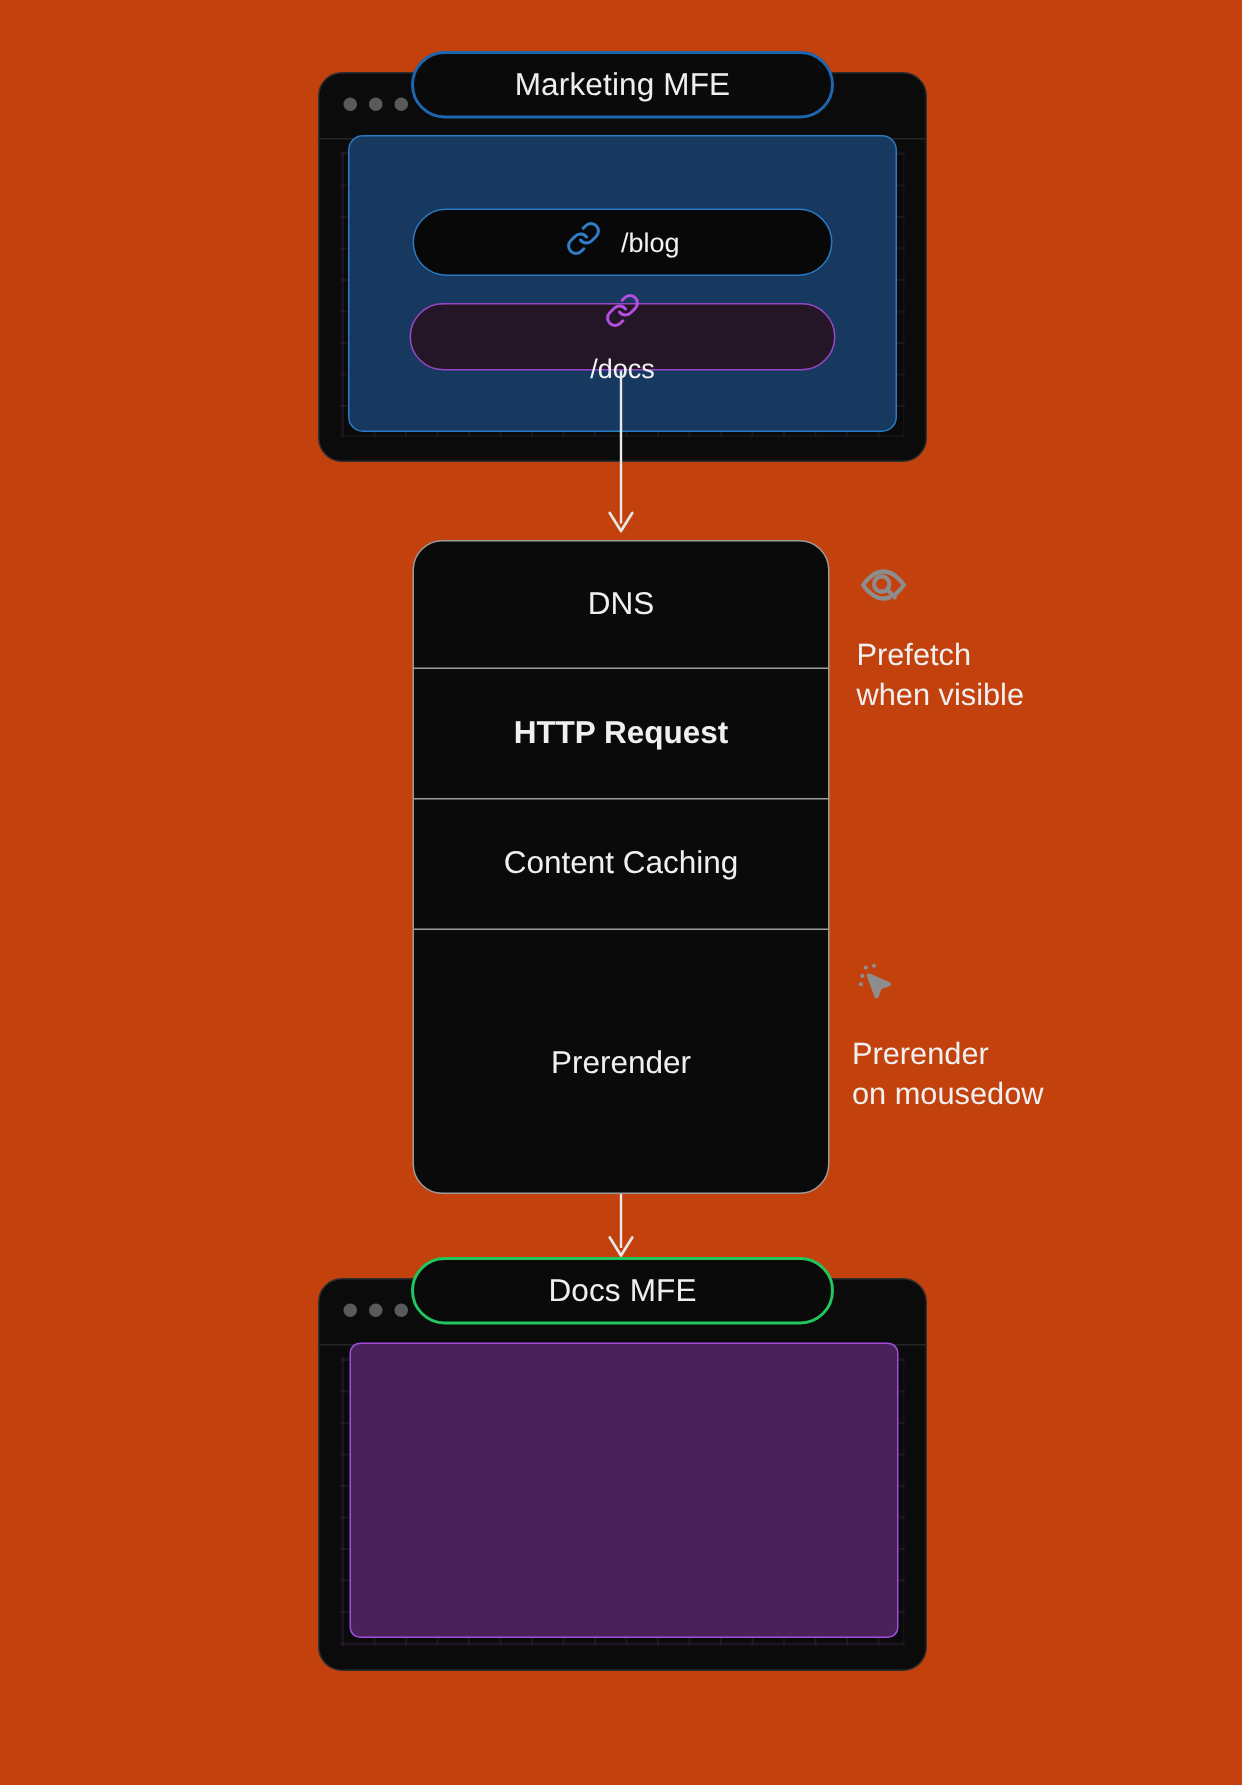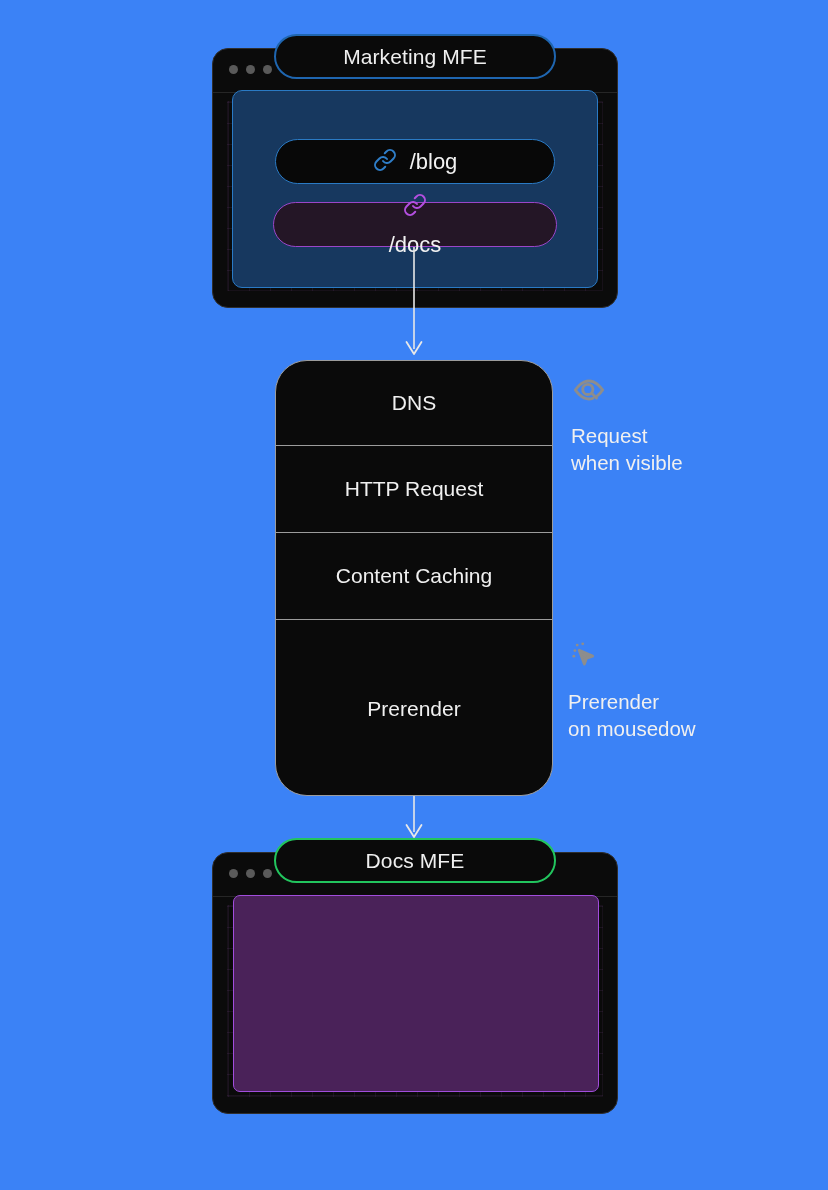--- a/index.html
+++ b/index.html
@@ -13,21 +13,21 @@
     font-family: "Liberation Sans", sans-serif;
     -webkit-font-smoothing: antialiased;
     overflow: hidden;
     position: relative;
   }
   #stage {
     position: absolute;
     left: 0; top: 0;
     width: 828px;
     height: 1190px;
-    background: #3b82f6;
+    background: #c2410c;
   }
 
   
   .browser-window {
     position: absolute;
     background: #0b0b0b;
     border: 1.4px solid #2e2e2e;
     border-radius: 16px;
     box-sizing: border-box;
   }
@@ -110,39 +110,39 @@
     height: 45px;
     border-radius: 23px;
     display: flex;
     align-items: center;
     justify-content: center;
     gap: 13px;
     box-sizing: border-box;
   }
   .route-pill .route-label {
     color: #f2f2f2;
-    font-size: 22px;
+    font-size: 18px;
     line-height: 1;
   }
   .route-pill.blue-route {
     background: #080808;
     border: 1.6px solid #2a7ac4;
   }
   .route-pill.purple-route {
     background: #241626;
     border: 1.6px solid #9b46c9;
     flex-direction: column;
   }
   .link-icon { display: block; }
 
   
   .stack {
     position: absolute;
     border: 1px solid #9c9c9c;
-    border-radius: 32px;
+    border-radius: 20px;
     background: #0a0a0a;
     box-sizing: border-box;
     overflow: hidden;
   }
   .stack-row {
     display: flex;
     align-items: center;
     justify-content: center;
     box-sizing: border-box;
     border-bottom: 1px solid #9c9c9c;
@@ -217,42 +217,42 @@
 
   <svg class="arrow-svg" style="left:396px; top:247px;" width="36" height="115" viewBox="0 0 36 115">
     <line x1="18" y1="0" x2="18" y2="102" stroke="#e8e8e8" stroke-width="1.6"></line>
     <path d="M10.5 95 L18 107 L25.5 95" fill="none" stroke="#e8e8e8" stroke-width="1.8" stroke-linecap="round" stroke-linejoin="round"></path>
   </svg>
 
   <div class="stack" style="left:275px; top:360px; width:278px; height:436px;">
     <div class="stack-row" style="height:85px;">
       <span>DNS</span>
     </div>
-    <div class="stack-row" style="height:87px;">
+    <div class="stack-row" style="height:87px;font-weight:bold;">
       <span>HTTP Request</span>
     </div>
     <div class="stack-row" style="height:87px;justify-content:center;">
       <span>Content Caching</span>
     </div>
     <div class="stack-row" style="height:177px;">
       <span>Prerender</span>
     </div>
   </div>
 
   <div class="annotation" style="left:571px; top:372px; width:190px;">
     <span class="anno-icon">
       <svg width="36" height="36" viewBox="0 0 24 24" fill="none" stroke="#8d8d8d" stroke-width="1.9" stroke-linecap="round" stroke-linejoin="round">
         <path d="M3 12s3.6-6 9-6 9 6 9 6"></path>
         <path d="M21 12s-1.3 2.2-3.6 4"></path>
         <path d="M3 12s3.6 6 9 6c1 0 1.9-.2 2.7-.5"></path>
         <circle cx="11.2" cy="11.6" r="3.4"></circle>
         <path d="M13.8 14.2 L17 17.4"></path>
       </svg>
     </span>
-    <div class="anno-text">Request
+    <div class="anno-text">Prefetch
 when visible</div>
   </div>
 
   <div class="annotation" style="left:568px; top:638px; width:220px;">
     <span class="anno-icon">
       <svg width="36" height="36" viewBox="0 0 24 24" fill="none" stroke="#8d8d8d" stroke-width="1.9" stroke-linecap="round" stroke-linejoin="round">
         <path d="M7.5 8.2 L16.4 12.1 L12.4 13.4 L10.9 17.4 Z" fill="#8d8d8d" stroke="#8d8d8d"></path>
         <path d="M4.6 8.4 h0.01"></path>
         <path d="M6.1 4.7 h0.01"></path>
         <path d="M9.8 3.9 h0.01"></path>

